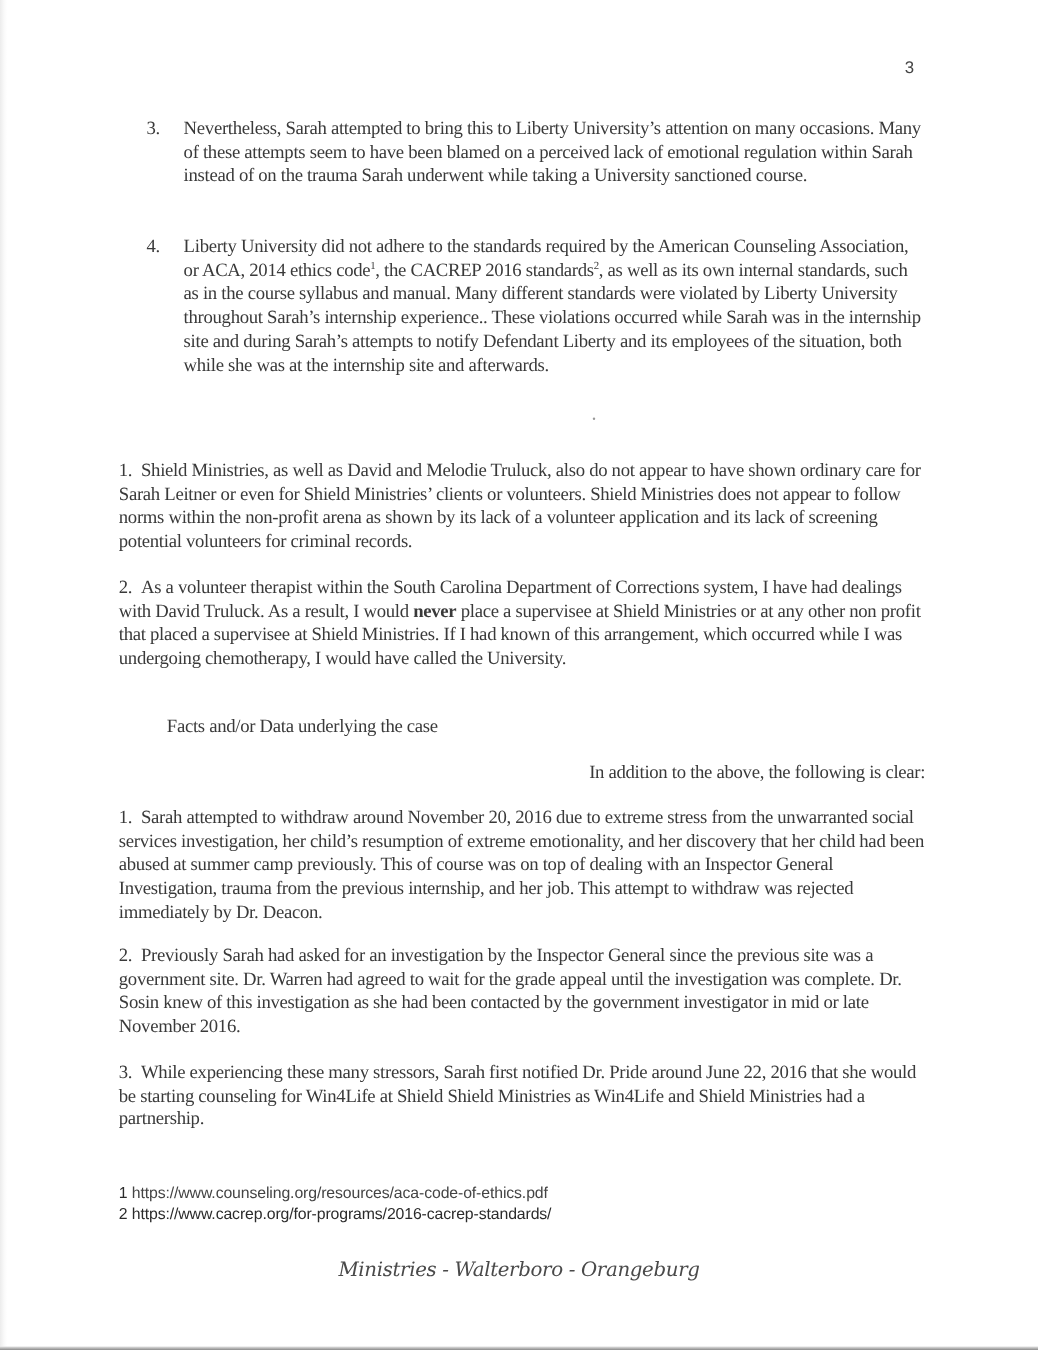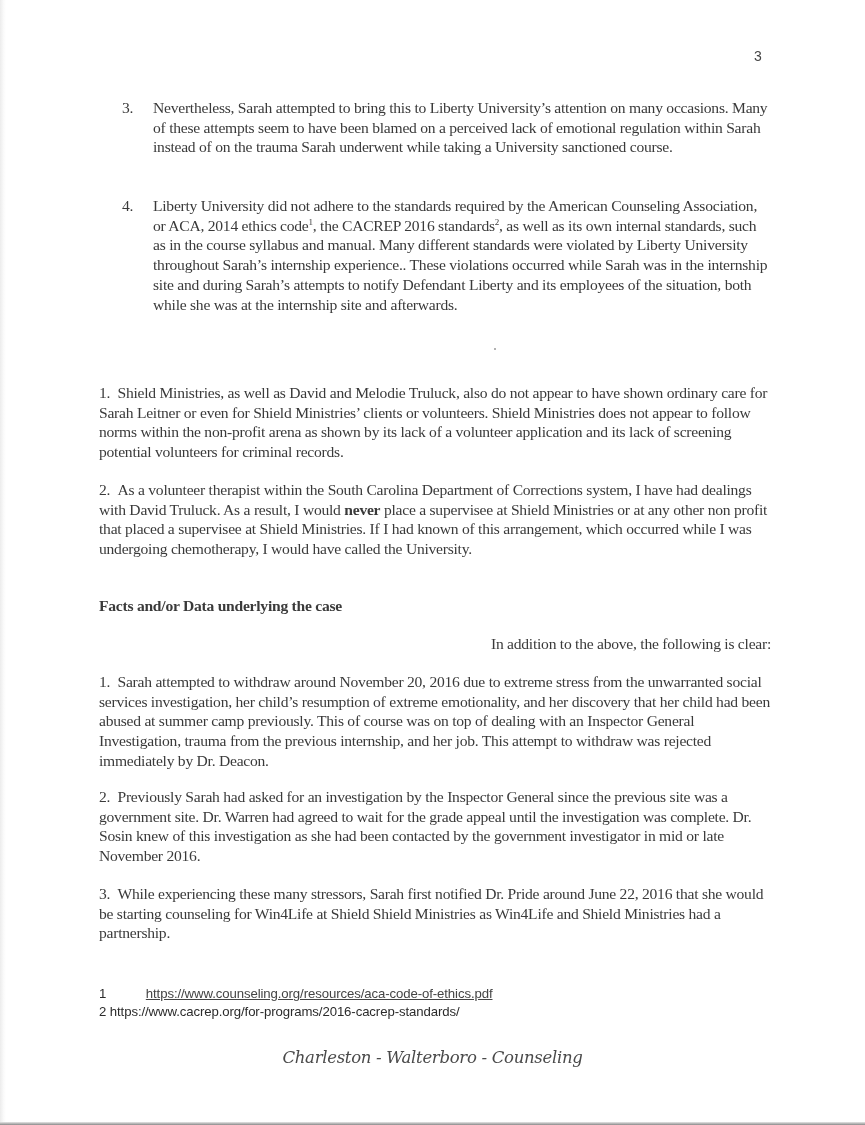--- a/index.html
+++ b/index.html
@@ -63,21 +63,22 @@
     .numbered .body {
       margin-left: 31px;
       display: block;
     }
     .para {
       position: absolute;
       left: 99px;
       width: 672px;
     }
     .heading {
-      font-weight: bold;
+      font-weight: normal;
+      margin-left: 40px;
     }
     sup {
       font-size: 9px;
       line-height: 0;
       vertical-align: 6px;
     }
     .stray-dot {
       position: absolute;
       left: 494px;
       top: 348px;
@@ -90,23 +91,21 @@
       position: absolute;
       left: 99px;
       top: 985px;
       font-family: "Liberation Sans", sans-serif;
       font-size: 13.2px;
       line-height: 17.5px;
       color: #2b2b2b;
       letter-spacing: -0.1px;
     }
     .footnotes .fn-link {
-      text-decoration: underline;
       color: #444;
-      margin-left: 36px;
     }
     .footer-cities {
       position: absolute;
       top: 1048px;
       left: 0;
       width: 865px;
       text-align: center;
       font-family: "DejaVu Serif", serif;
       font-style: italic;
       font-size: 16.5px;
@@ -162,16 +161,16 @@
     <div>
       <span>1</span>
       <span class="fn-link">https://www.counseling.org/resources/aca-code-of-ethics.pdf</span>
     </div>
     <div>
       <span>2</span>
       <span>https://www.cacrep.org/for-programs/2016-cacrep-standards/</span>
     </div>
   </div>
 
-  <div class="footer-cities">Charleston - Walterboro - Counseling</div>
+  <div class="footer-cities">Ministries - Walterboro - Orangeburg</div>
 
   <div class="bottom-edge"></div>
 </div>
 
 </body></html>

